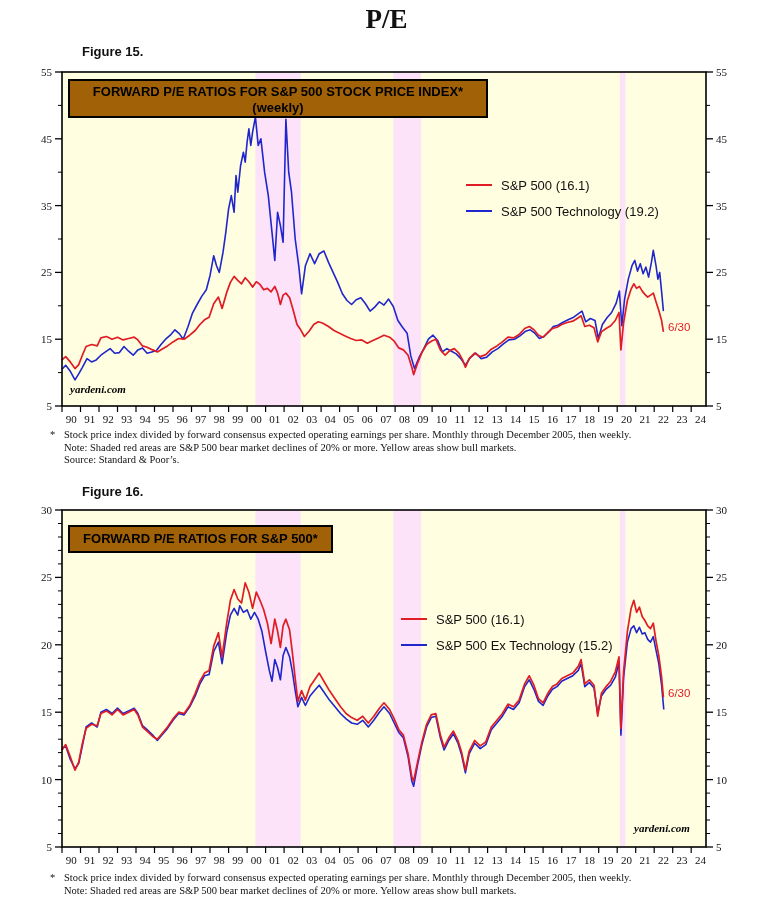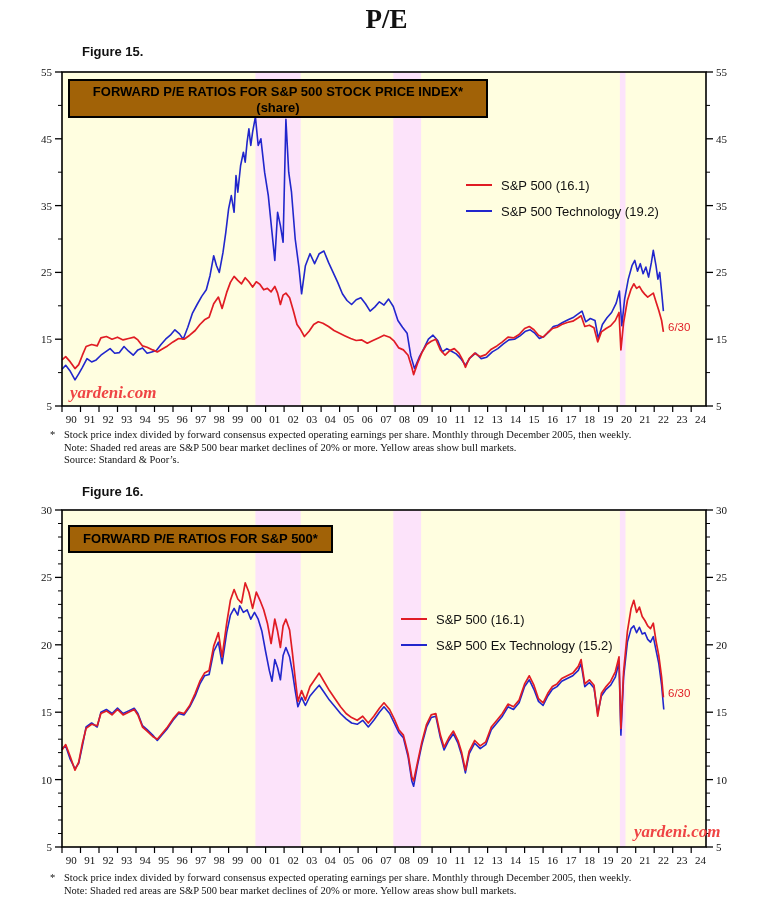--- a/index.html
+++ b/index.html
@@ -10,21 +10,21 @@
   .fig-label{position:absolute;left:74px;font-size:13px;font-weight:bold;color:#111;margin-left:8px;}
   #chart-layer{position:absolute;left:0;top:0;}
   .tick{font-family:"Liberation Serif",serif;font-size:11px;fill:#111;}
   .title-box{position:absolute;background:#a16207;border:2px solid #000;text-align:center;
         font-weight:bold;font-size:13px;line-height:16px;color:#000;padding-top:3px;box-sizing:border-box;}
   .legend{position:absolute;}
   .lrow{display:flex;align-items:center;height:26px;}
   .lswatch{display:inline-block;width:26px;height:0;border-top:2.4px solid #000;margin-right:9px;}
   .llabel{font-size:13px;color:#111;}
   .wm{position:absolute;font-family:"Liberation Serif",serif;font-style:italic;font-weight:bold;
-        font-size:17px;color:#ef4444;}
+        font-size:11px;color:#000000;}
   .endlab{position:absolute;font-size:11.5px;color:#e01c24;}
   .footnote{position:absolute;left:50px;display:flex;font-family:"Liberation Serif",serif;
         font-size:10.5px;line-height:12.5px;color:#111;}
   .fstar{width:14px;}
   .flines div{white-space:nowrap;}
 </style>
 </head>
 <body>
 
 <div class="page">
@@ -288,21 +288,21 @@
         <line x1="691.2" y1="847" x2="691.2" y2="853" stroke="#000" stroke-width="1.2"></line>
         <text x="700.4" y="864" text-anchor="middle" class="tick">24</text>
         <path d="M62.0 748.6L65.7 745.9L70.3 759.4L75.0 768.8L78.7 763.4L82.4 745.9L86.1 727.0L91.6 723.0L97.2 727.0L100.9 712.2L106.4 709.5L112.0 713.5L117.5 708.2L123.1 713.5L128.6 710.9L134.2 708.2L137.9 713.5L142.5 725.7L147.1 729.7L152.7 735.1L157.3 740.5L161.9 735.1L167.5 728.4L173.0 720.3L178.6 713.5L184.1 714.9L189.7 706.8L195.2 696.0L199.9 683.9L204.5 675.8L209.1 674.5L213.7 651.5L218.4 642.1L222.1 663.7L226.7 632.7L230.4 615.1L234.1 608.4L237.8 615.1L239.7 605.7L243.4 612.4L247.1 609.8L250.8 619.2L254.5 612.4L258.2 619.2L261.9 631.3L265.6 651.5L269.3 670.4L272.0 681.2L274.8 659.6L277.6 667.7L280.4 679.8L283.1 655.6L285.9 647.5L289.6 656.9L292.4 671.8L295.2 690.6L297.9 706.8L301.6 697.4L305.4 705.5L310.0 696.0L314.6 690.6L319.2 685.2L323.9 692.0L329.4 700.1L335.0 706.8L340.5 713.5L346.1 718.9L351.6 723.0L357.2 724.3L362.7 720.3L368.3 727.0L373.8 720.3L379.4 712.2L384.0 706.8L389.6 713.5L394.2 723.0L398.8 732.4L403.4 737.8L408.1 756.7L411.8 780.9L413.6 786.3L417.3 766.1L421.9 744.6L426.6 727.0L431.2 717.6L435.8 716.2L440.4 737.8L444.1 749.9L448.8 740.5L453.4 733.8L458.0 743.2L461.7 755.3L465.4 772.9L469.1 754.0L474.7 743.2L480.2 748.6L485.8 744.6L491.3 729.7L496.9 723.0L502.4 716.2L508.0 706.8L513.5 709.5L519.1 702.8L524.6 686.6L529.3 679.8L533.9 689.3L538.5 701.4L543.1 705.5L547.8 696.0L552.4 689.3L557.0 686.6L561.7 681.2L567.2 678.5L572.8 675.8L578.3 670.4L581.1 663.7L584.8 686.6L589.4 682.5L594.0 687.9L597.7 713.5L601.4 696.0L606.1 689.3L610.7 685.2L615.3 677.2L619.0 662.3L620.9 735.1L623.6 677.2L627.4 642.1L631.1 628.6L633.8 625.9L636.6 632.7L639.4 627.3L642.2 634.0L644.9 632.7L647.7 639.4L650.5 642.1L653.3 636.7L656.0 650.2L658.8 663.7L661.6 685.2L663.8 709.5" fill="none" stroke="#2126cc" stroke-width="1.6" stroke-linejoin="round"></path>
         <path d="M62.0 749.9L65.7 744.6L70.3 756.7L75.0 770.2L78.7 762.1L82.4 743.2L86.1 728.4L91.6 724.3L97.2 725.7L100.9 713.5L106.4 710.9L112.0 714.9L117.5 709.5L123.1 714.9L128.6 712.2L134.2 709.5L137.9 714.9L142.5 727.0L147.1 731.1L152.7 736.5L157.3 739.2L161.9 733.8L167.5 727.0L173.0 718.9L178.6 712.2L184.1 713.5L189.7 705.5L195.2 693.3L199.9 681.2L204.5 673.1L209.1 670.4L213.7 646.1L218.4 632.7L222.1 656.9L226.7 623.2L230.4 600.3L234.1 589.5L237.8 599.0L241.5 603.0L245.2 582.8L248.9 592.2L252.6 608.4L256.3 592.2L260.0 600.3L263.7 609.8L267.4 623.2L271.1 643.5L274.8 619.2L277.6 631.3L280.4 647.5L283.1 625.9L285.9 619.2L289.6 630.0L292.4 652.9L295.2 678.5L297.9 701.4L301.6 690.6L305.4 700.1L310.0 686.6L314.6 679.8L319.2 673.1L323.9 681.2L329.4 690.6L335.0 698.7L340.5 706.8L346.1 713.5L351.6 717.6L357.2 720.3L362.7 716.2L368.3 723.0L373.8 716.2L379.4 708.2L384.0 702.8L389.6 709.5L394.2 718.9L398.8 729.7L403.4 735.1L408.1 754.0L411.8 776.9L413.6 780.9L417.3 763.4L421.9 741.9L426.6 724.3L431.2 714.9L435.8 713.5L440.4 735.1L444.1 747.2L448.8 737.8L453.4 731.1L458.0 740.5L461.7 752.6L465.4 770.2L469.1 751.3L474.7 740.5L480.2 745.9L485.8 741.9L491.3 727.0L496.9 720.3L502.4 713.5L508.0 704.1L513.5 706.8L519.1 700.1L524.6 683.9L529.3 675.8L533.9 685.2L538.5 698.7L543.1 702.8L547.8 693.3L552.4 686.6L557.0 683.9L561.7 678.5L567.2 675.8L572.8 673.1L578.3 666.4L581.1 659.6L584.8 683.9L589.4 679.8L594.0 685.2L597.7 716.2L601.4 693.3L606.1 686.6L610.7 681.2L615.3 671.8L619.0 656.9L620.9 728.4L623.6 671.8L627.4 631.3L631.1 608.4L633.8 600.3L636.6 612.4L639.4 607.1L642.2 616.5L644.9 620.5L647.7 625.9L650.5 628.6L653.3 623.2L656.0 640.8L658.8 655.6L661.6 677.2L663.4 697.4" fill="none" stroke="#e01c24" stroke-width="1.7" stroke-linejoin="round"></path>
         <rect x="62" y="510" width="644" height="337" fill="none" stroke="#000" stroke-width="1.6"></rect>
       </g>
     </svg>
 
   <div class="title-box" style="left:68px;top:79px;width:420px;height:39px">
     <div>FORWARD P/E RATIOS FOR S&amp;P 500 STOCK PRICE INDEX*</div>
-    <div>(share)</div>
+    <div>(weekly)</div>
   </div>
 
   <div class="title-box" style="left:68px;top:525px;width:265px;height:28px;padding-top:4px">
     <div>FORWARD P/E RATIOS FOR S&amp;P 500*</div>
   </div>
 
   <div class="legend" style="left:466px;top:172px">
     <div class="lrow">
       <span class="lswatch" style="border-top-color: rgb(224, 28, 36);"></span>
       <span class="llabel">S&amp;P 500 (16.1)</span>

